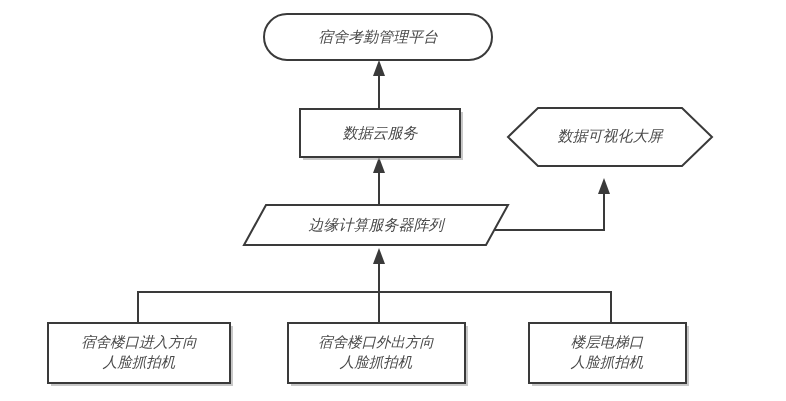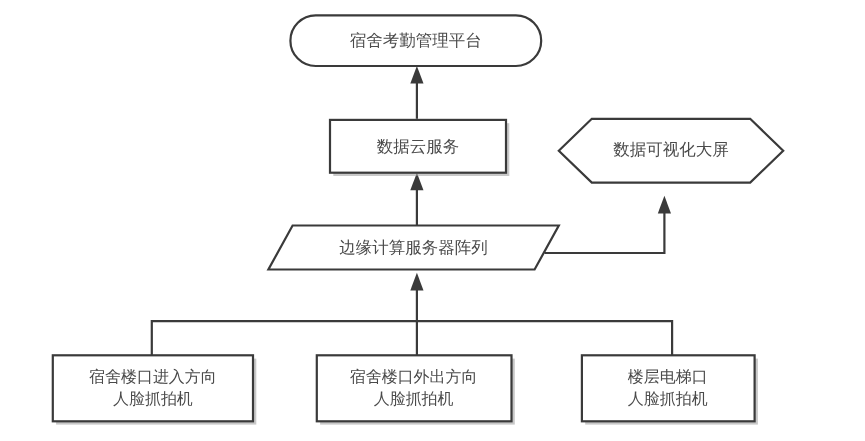--- a/index.html
+++ b/index.html
@@ -12,20 +12,21 @@
     width: 786px;
     height: 401px;
     overflow: hidden;
     font-family: "Liberation Sans", "DejaVu Sans", sans-serif;
   }
   #diagram-root {
     position: relative;
     width: 786px;
     height: 349px;
     background: #ffffff;
+    font-style: italic;
   }
   svg.diagram {
     display: block;
     width: 786px;
     height: 401px;
   }
   .node-shape {
     fill: #ffffff;
     stroke: #3a3a3a;
     stroke-width: 2;

